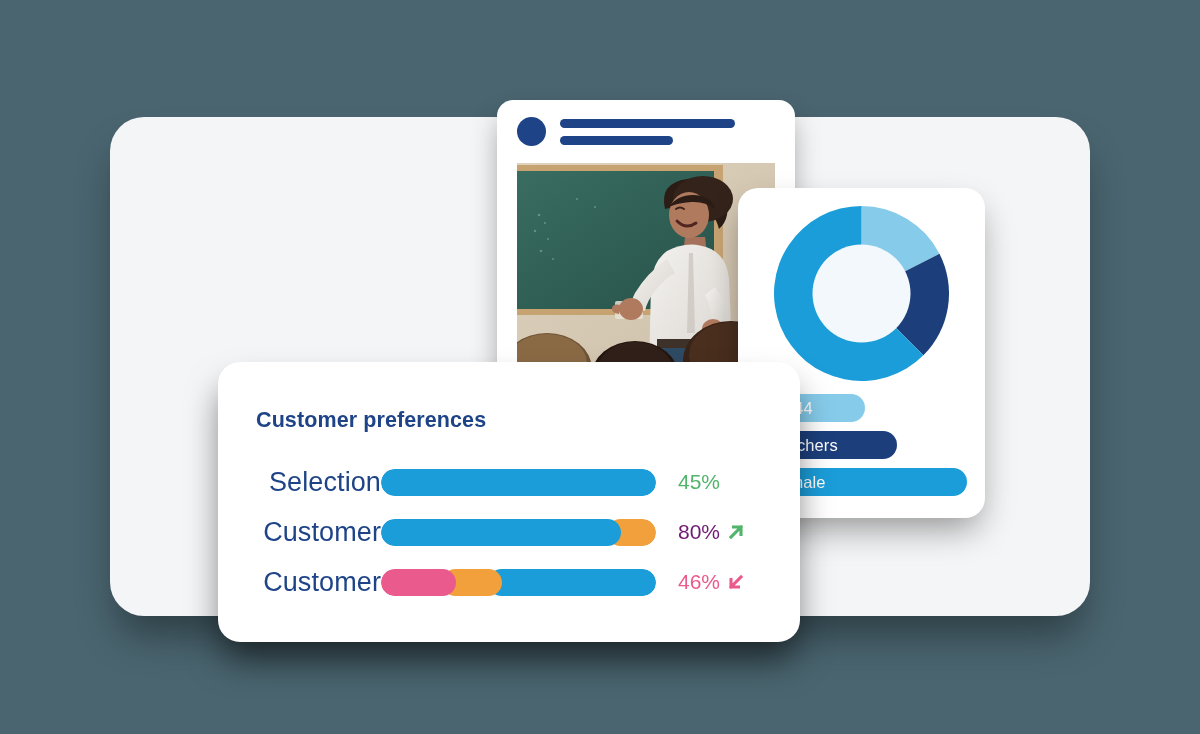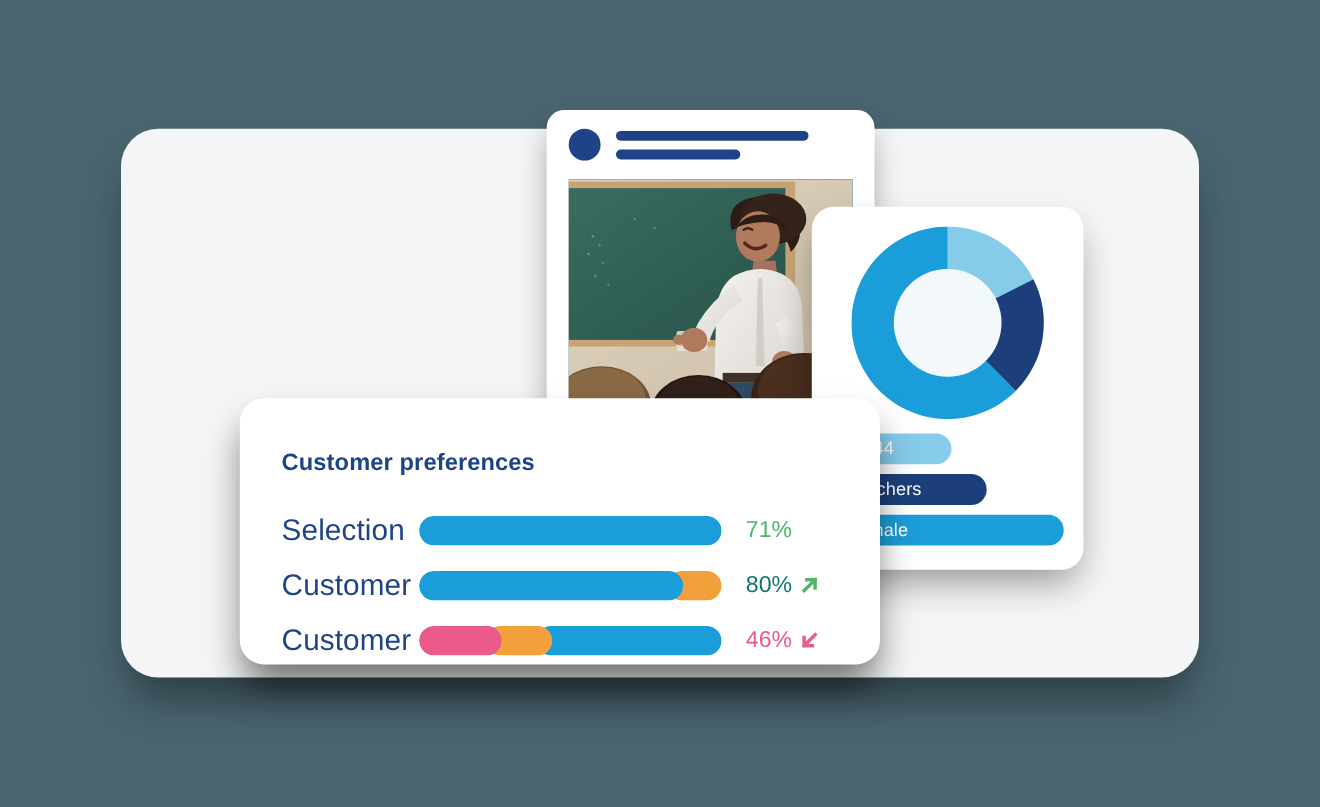--- a/index.html
+++ b/index.html
@@ -128,24 +128,25 @@
     letter-spacing: .1px;
     white-space: nowrap;
   }
 
   
   .pref-card {
     position: absolute;
     left: 218px;
     top: 362px;
     width: 582px;
-    height: 242px;
+    height: 280px;
     background: #ffffff;
     border-radius: 22px;
     box-shadow: 0 22px 34px -4px rgba(0,0,0,0.55);
+    text-align: right;
   }
   .pref-title {
     position: absolute;
     left: 38px;
     top: 46px;
     font-size: 21.5px;
     font-weight: bold;
     color: #1e4487;
     letter-spacing: .1px;
   }
@@ -312,30 +313,30 @@
   <div class="pref-card">
     <div class="pref-title">Customer preferences</div>
 
     <div class="rows" id="pref-rows">
         <div class="row">
           <div class="row-label">Selection</div>
           <div class="bar-track">
             <div class="seg" style="background: rgb(27, 157, 217); width: 275px; z-index: 1; position: relative;"></div>
           </div>
           <div class="row-value" style="color: rgb(82, 180, 106);">
-            <span>71%</span>
+            <span>45%</span>
           </div>
         </div>
         <div class="row">
           <div class="row-label">Customer</div>
           <div class="bar-track">
             <div class="seg" style="background: rgb(27, 157, 217); width: 239.5px; z-index: 2; position: relative;"></div>
             <div class="seg" style="background: rgb(242, 160, 60); width: 49.5px; z-index: 1; position: relative;"></div>
           </div>
-          <div class="row-value" style="color: #0f766e;">
+          <div class="row-value" style="color: #701a75;">
             <span>80%</span>
             <span class="trend">
       <svg width="18" height="18" viewBox="0 0 18 18">
         <path d="M4 14 L14 4 M6.5 4 L14 4 L14 11.5" stroke="#52b46a" stroke-width="3.1" fill="none" stroke-linecap="square" stroke-linejoin="miter"></path>
       </svg>
             </span>
           </div>
         </div>
         <div class="row">
           <div class="row-label">Customer</div>

